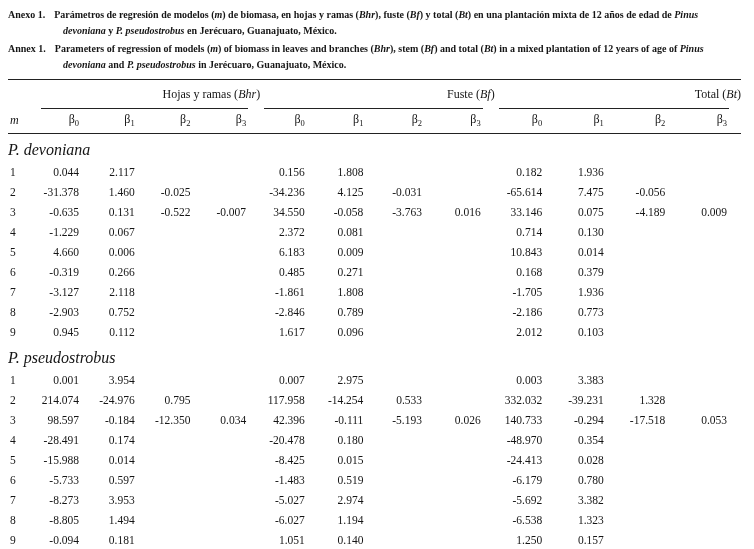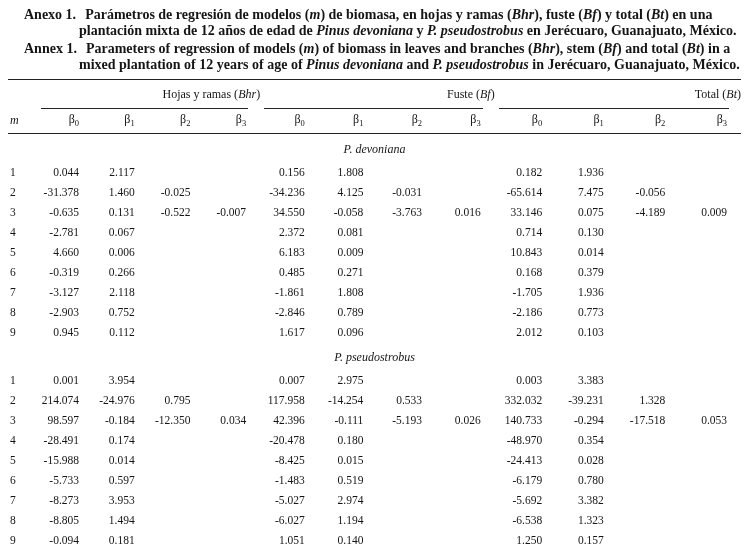--- a/index.html
+++ b/index.html
@@ -5,23 +5,23 @@
   html, body { margin: 0; padding: 0; background: #ffffff; }
   body {
     width: 754px; height: 549px; overflow: hidden;
     font-family: "Liberation Serif", "DejaVu Serif", serif;
     color: #151515;
   }
   .page { padding: 7px 13px 0 8px; }
 
   
   .caption {
-    margin: 0 0 3px 16px;
+    margin: 0 0 3px 0;
     font-weight: bold;
-    font-size: 14px;
+    font-size: 10px;
     line-height: 15.5px;
     padding-left: 55px;
     text-indent: -55px;
   }
   .cap-label { margin-right: 9px; }
   .it { font-style: italic; }
 
   
   table {
     width: 100%;
@@ -48,21 +48,21 @@
     border-bottom: 1.5px solid #222;
     padding: 2px 14px 5px 0;
   }
   .beta-row th.m-head { text-align: left; padding-left: 2px; }
   sub { font-size: 8.5px; }
 
   tbody td { font-size: 11.5px; line-height: 15px; padding: 2.5px 0; }
   td.num { text-align: right; padding-right: 14px; }
   td.m-col, th.m-col { text-align: left; padding-left: 2px; }
 
-  .section-row td { text-align: center; padding: 8px 0 5px 0; font-size: 12px; }
+  .section-row td { padding: 8px 0 5px 0; font-size: 16px; }
   tbody tr:last-child td { border-bottom: 1px solid #222; padding-bottom: 5px; }
 </style>
 </head>
 <body>
 
 <div class="page">
 
   <p class="caption">
     <span class="cap-label">Anexo 1.</span><span><span>Parámetros de regresión de modelos (</span><span class="it">m</span><span>) de biomasa, en hojas y ramas (</span><span class="it">Bhr</span><span>), fuste (</span><span class="it">Bf</span><span>) y total (</span><span class="it">Bt</span><span>) en una plantación mixta de 12 años de edad de </span><span class="it">Pinus devoniana</span><span> y </span><span class="it">P. pseudostrobus</span><span> en Jerécuaro, Guanajuato, México.</span></span>
   </p>
@@ -165,21 +165,21 @@
           <td class="num">-0.058</td>
           <td class="num">-3.763</td>
           <td class="num">0.016</td>
           <td class="num">33.146</td>
           <td class="num">0.075</td>
           <td class="num">-4.189</td>
           <td class="num">0.009</td>
         </tr>
         <tr>
           <td class="m-col">4</td>
-          <td class="num">-2.781</td>
+          <td class="num">-1.229</td>
           <td class="num">0.067</td>
           <td class="num"></td>
           <td class="num"></td>
           <td class="num">2.372</td>
           <td class="num">0.081</td>
           <td class="num"></td>
           <td class="num"></td>
           <td class="num">0.714</td>
           <td class="num">0.130</td>
           <td class="num"></td>

